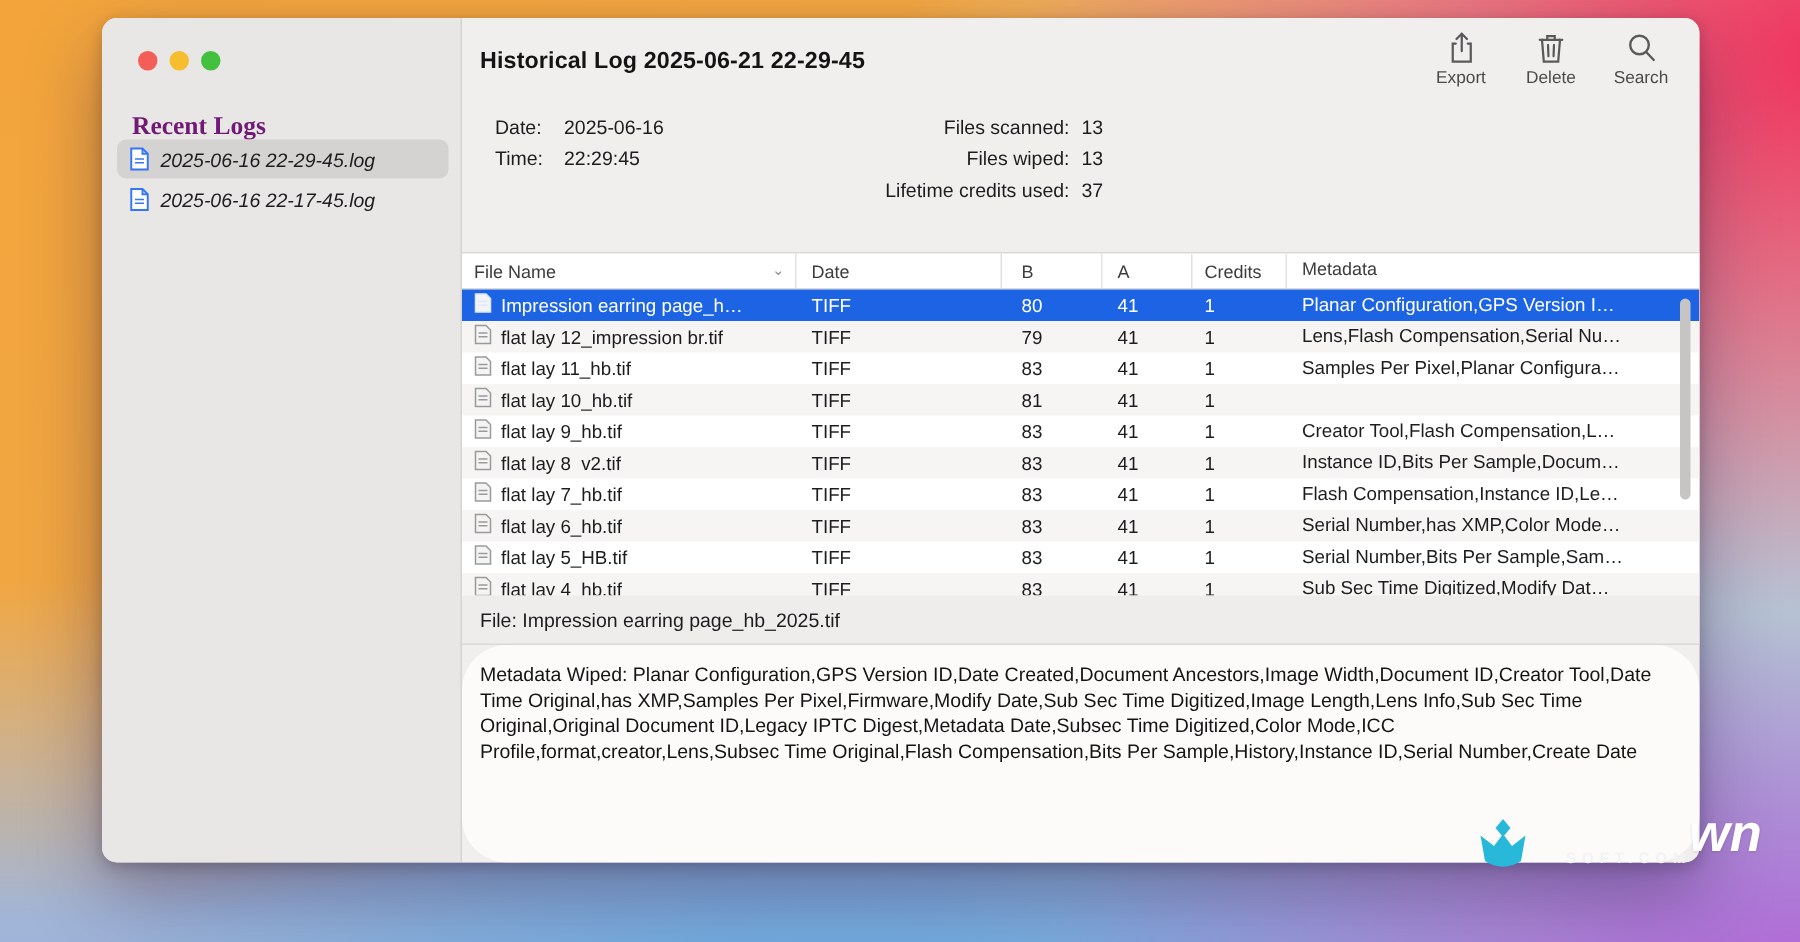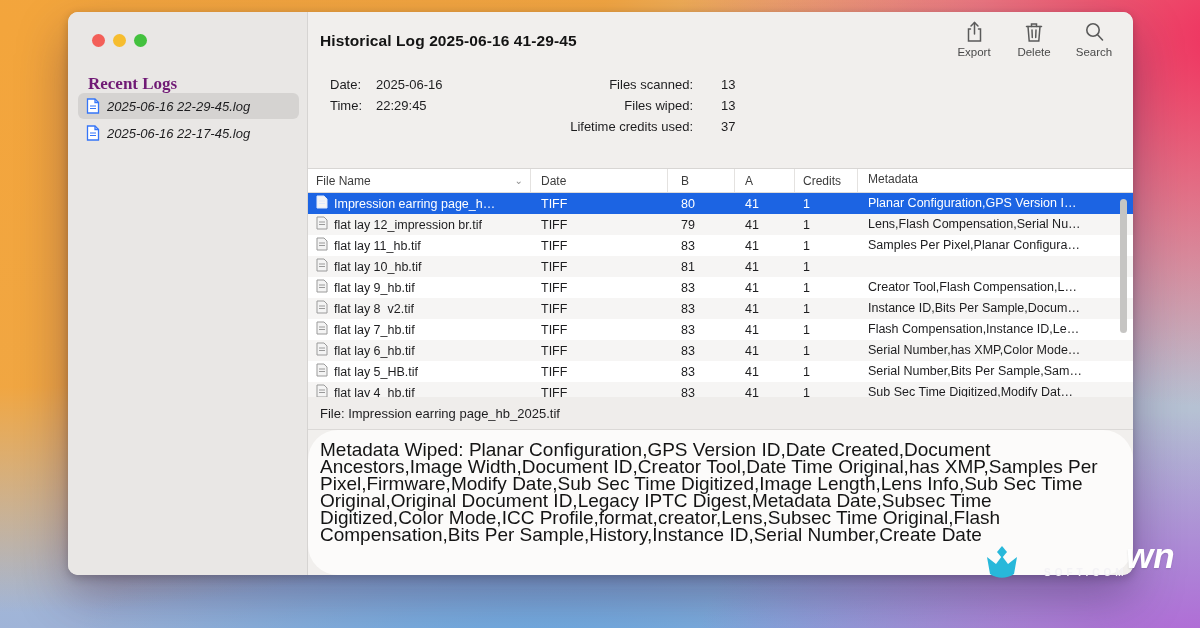--- a/index.html
+++ b/index.html
@@ -46,21 +46,21 @@
   .tool-btn { width:50px; display:flex; flex-direction:column; align-items:center; gap:3px; cursor:default; }
   .tool-btn svg { display:block; }
   .tool-label { font-size:11.5px; color:#4a4a4a; }
 
   .stats-left { position:absolute; left:12px; top:62px; }
   .stat-row-l { display:flex; height:21px; align-items:center; font-size:13px; color:#1d1d1f;margin-left:10px; }
   .stat-row-l .lbl { width:46px; }
   .stats-right { position:absolute; left:0; top:62px; width:445px; }
   .stat-row-r { display:flex; height:21px; align-items:center; font-size:13px; color:#1d1d1f; }
   .stat-row-r .lbl { flex:1; text-align:right; }
-  .stat-row-r .val { width:40px; padding-left:8px;margin-left:20px; }
+  .stat-row-r .val { width:40px; padding-left:8px; }
 
   
   .table { position:absolute; left:0; top:156px; width:825px; height:229px; background:#fff; border-top:1px solid #d8d6d4; overflow:hidden; }
   .thead { display:flex; height:24px; background:#fff; border-bottom:1px solid #dddbd9; }
   .th { display:flex; align-items:center; font-size:12px; color:#3c3c3c; border-right:1px solid #e4e2e0; overflow:hidden; white-space:pre; }
   .th:last-child { border-right:none; }
   .chev { margin-left:auto; margin-right:7px; color:#8e8e8e; font-size:10px; line-height:1; }
   .trow { display:flex; height:21px; align-items:center; }
   .trow:nth-child(even) { background:#f6f5f4; }
   .trow.selected { background:#1c64e3; }
@@ -72,21 +72,21 @@
   .c-a { width:60px; padding-left:10px; flex:0 0 60px; }
   .c-credits { width:63px; padding-left:8px; flex:0 0 63px; }
   .c-meta { flex:1; padding-left:10px; min-width:0; display:block; line-height:21px; }
   .file-ic { flex:0 0 auto; margin-right:6px; }
   .vscroll { position:absolute; right:6px; top:30px; width:7px; height:134px; border-radius:3.5px; background:#c6c5c3; }
 
   
   .filebar { position:absolute; left:0; top:385px; width:100%; height:33px; background:#efedeb; border-bottom:1px solid #dbd9d7; display:flex; align-items:center; padding-left:12px; font-size:13px; color:#1d1d1f; }
 
   
-  .details { position:absolute; left:0; top:418px; bottom:0; width:100%; background:#fcfbfa; padding:11px 26px 0 12px; font-size:19px; line-height:17px; color:#141414;border-radius:30px; }
+  .details { position:absolute; left:0; top:418px; bottom:0; width:100%; background:#fcfbfa; padding:11px 26px 0 12px; font-size:13px; line-height:17px; color:#141414;border-radius:30px; }
 
   
   .watermark { position:absolute; left:978px; top:536px; width:230px; height:70px; z-index:5; pointer-events:none; }
   .wm-icon { position:absolute; left:6px; top:10px; }
   .wm-text { position:absolute; left:148px; top:0px; font-size:35px; font-weight:800; font-style:italic; color:#ffffff; text-shadow:0 1px 2px rgba(0,0,0,.12); }
   .wm-sub { position:absolute; left:66px; top:31px; font-size:10px; font-weight:700; letter-spacing:4px; color:#f3f2f5; }
 </style>
 </head>
 <body>
 
@@ -117,21 +117,21 @@
               <path d="M9 1 V4.5 H12.5" fill="none" stroke="#3575f7" stroke-width="1.3"></path>
               <line x1="4" y1="8" x2="10" y2="8" stroke="#3575f7" stroke-width="1.1"></line>
               <line x1="4" y1="10.5" x2="10" y2="10.5" stroke="#3575f7" stroke-width="1.1"></line>
             </svg>
             <span class="sb-label">2025-06-16 22-17-45.log</span>
           </div>
         </div>
     </aside>
 
     <main class="main">
-      <h1 class="title">Historical Log 2025-06-16 41-29-45</h1>
+      <h1 class="title">Historical Log 2025-06-21 22-29-45</h1>
       <div class="toolbar">
           <div class="tool-btn">
             <svg width="19" height="22" viewBox="0 0 19 22" fill="none" stroke="#5a5a5a" stroke-width="1.5" stroke-linecap="round">
               <path d="M5.5 8 H3.5 V20 H15.5 V8 H13.5"></path>
               <line x1="9.5" y1="1.5" x2="9.5" y2="13"></line>
               <path d="M6 5 L9.5 1.5 L13 5"></path>
             </svg>
             <span class="tool-label">Export</span>
           </div>
           <div class="tool-btn">

